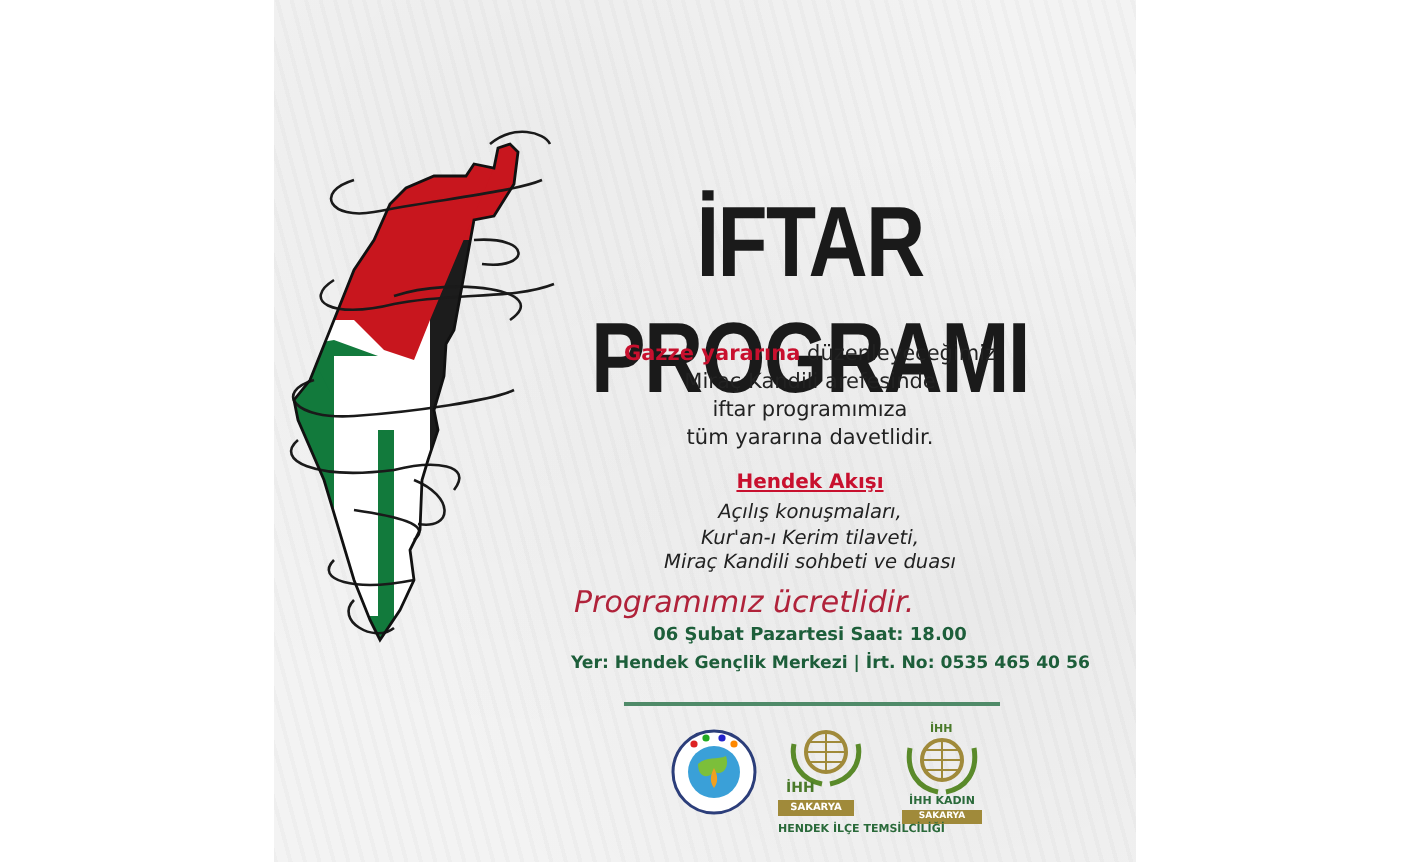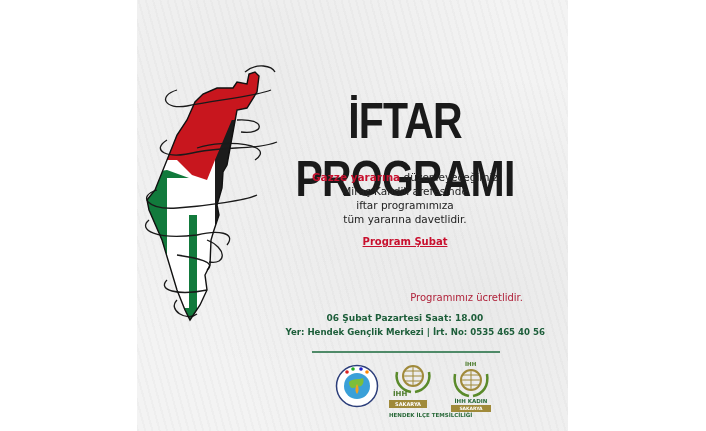--- a/index.html
+++ b/index.html
@@ -35,22 +35,22 @@
   .intro .hl { color:#c8102e; font-weight:bold; }
   .flow-title {
     position:absolute; left:150px; top:236px; width:236px; text-align:center;
     font-size:10px; font-weight:bold; color:#c8102e; text-decoration:underline;
   }
   .flow-items {
     position:absolute; left:140px; top:251px; width:256px; text-align:center;
     font-size:9.8px; font-style:italic; line-height:12.5px; color:#222;
   }
   .free {
-    position:absolute; left:150px; top:292px; width:236px; text-align:right;
-    font-size:10px; color:#b0223a;
+    position:absolute; left:150px; top:292px; width:236px; text-align:left;
+    font-size:15px; font-style:italic; color:#b0223a;
   }
   .date {
     position:absolute; left:130px; top:313px; width:276px; text-align:center;
     font-size:9px; font-weight:bold; color:#1d5e3a;
   }
   .venue {
     position:absolute; left:108px; top:327px; width:300px; text-align:right;
     font-size:8.6px; font-weight:bold; color:#1d5e3a; white-space:nowrap;
   }
   .sep { position:absolute; left:175px; top:351px; width:188px; height:2px; background:#4f8a68; }
@@ -97,21 +97,26 @@
 
   <div class="title-main">İFTAR PROGRAMI</div>
 
   <div class="intro">
     <div><span class="hl">Gazze yararına</span><span> düzenleyeceğimiz</span></div>
     <div>Miraç Kandili arefesinde</div>
     <div>iftar programımıza</div>
     <div>tüm yararına davetlidir.</div>
   </div>
 
-  <div class="flow-title">Program Şubat</div>
+  <div class="flow-title">Hendek Akışı</div>
+  <div class="flow-items">
+    <div>Açılış konuşmaları,</div>
+    <div>Kur'an-ı Kerim tilaveti,</div>
+    <div>Miraç Kandili sohbeti ve duası</div>
+  </div>
 
   <div class="free">Programımız ücretlidir.</div>
   <div class="date">06 Şubat Pazartesi  Saat: 18.00</div>
   <div class="venue">Yer: Hendek Gençlik Merkezi  |  İrt. No: 0535 465 40 56</div>
   <div class="sep"></div>
 
   <div class="logos">
     <svg class="logo" style="left:2px;top:4px" width="44" height="44" viewBox="0 0 44 44">
       <circle cx="22" cy="22" r="20.5" fill="#fff" stroke="#2c3e7a" stroke-width="1.5"></circle>
       <circle cx="22" cy="22" r="13" fill="#3aa0d8"></circle>

